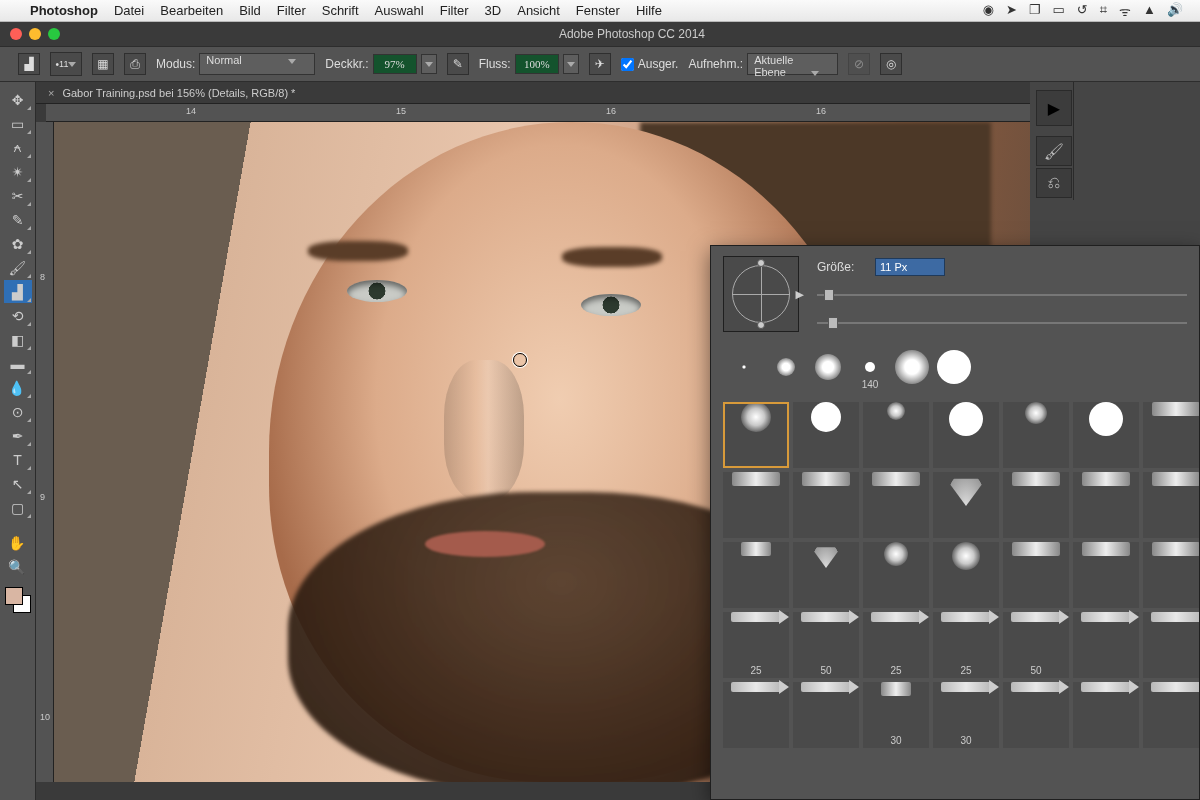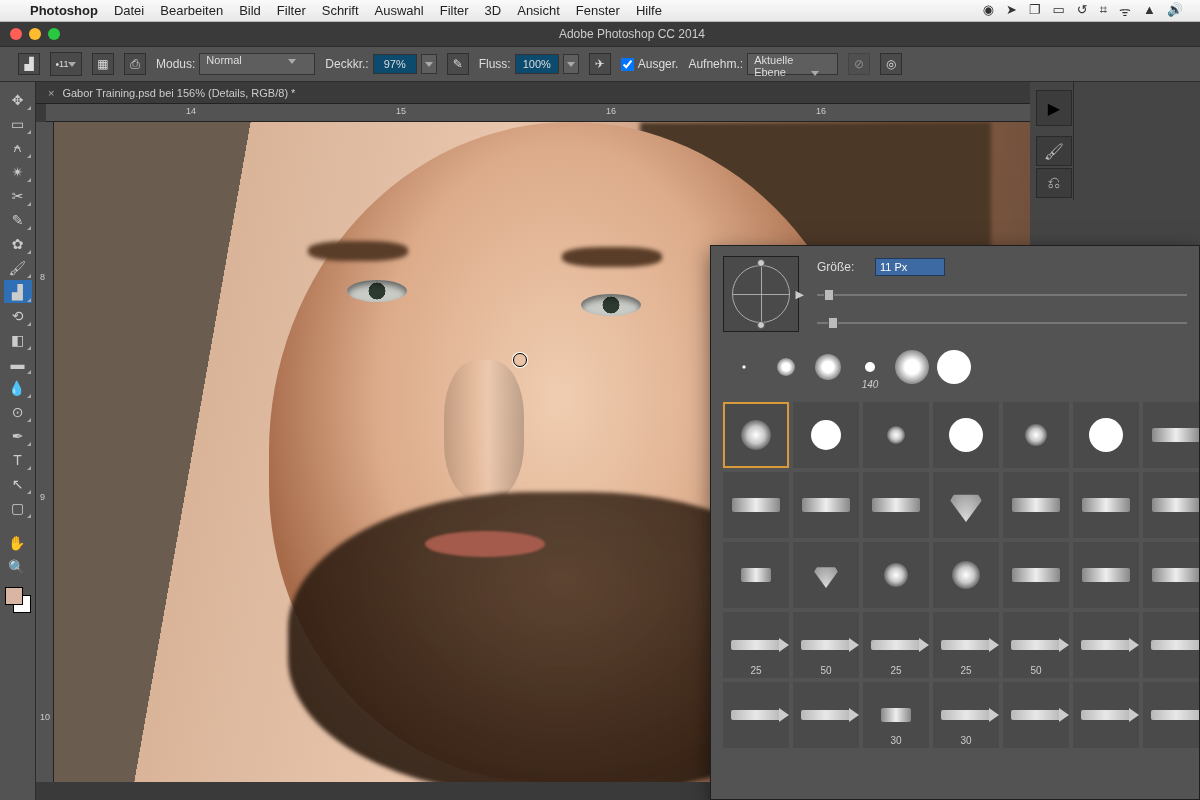--- a/index.html
+++ b/index.html
@@ -18,21 +18,21 @@
 .tl-btn { width: 12px; height: 12px; border-radius: 50%; }
 .tl-close { background: #ff5f57; } .tl-min { background: #febc2e; } .tl-max { background: #28c840; }
 .titlebar .title { margin: 0 auto; }
 
 
 .optionsbar { height: 36px; background: #535353; display: flex; align-items: center; padding: 0 18px; gap: 10px; color: #ddd; font-size: 12px; border-top: 1px solid #2d2d2d; border-bottom: 1px solid #2d2d2d; }
 .optionsbar .ob-icon { width: 22px; height: 22px; background: #4a4a4a; border: 1px solid #2f2f2f; display:flex; align-items:center; justify-content:center; }
 .optionsbar .ob-brush { width: 32px; height: 24px; border: 1px solid #2f2f2f; background:#4a4a4a; display:flex; align-items:center; justify-content:center; font-size:10px; }
 .optionsbar select, .ob-select { height: 22px; background: #5e5e5e; border: 1px solid #333; color: #ddd; font-size: 11px; padding: 0 18px 0 6px; appearance: none; position: relative; }
 .ob-field { display:flex; align-items:center; gap:4px; }
-.ob-num { width: 44px; height: 20px; background:#0c4a6e; border:1px solid #333; color:#ddd; font-size:11px; text-align:center; }
+.ob-num { width: 44px; height: 20px; background:#14532d; border:1px solid #333; color:#ddd; font-size:11px; text-align:center;font-family:Liberation Serif, serif; }
 .ob-drop { width:16px; height:20px; background:#5e5e5e; border:1px solid #333; display:flex; align-items:center; justify-content:center; }
 .ob-check { width:13px; height:13px; }
 
 
 .workspace { position:absolute; top:82px; left:0; right:0; bottom:0; display:flex; }
 .toolbar-left { width: 36px; background:#535353; border-right:1px solid #2b2b2b; display:flex; flex-direction:column; align-items:center; padding-top:6px; gap:1px; }
 .tool { width:28px; height:23px; display:flex; align-items:center; justify-content:center; color:#ccc; font-size:14px; position:relative; }
 .tool.selected { background:#2f6fb5; }
 .tool .corner { position:absolute; right:1px; bottom:1px; width:0; height:0; border-left:4px solid transparent; border-bottom:4px solid #aaa; }
 .swatches { margin-top:8px; width:26px; height:26px; position:relative; }
@@ -82,23 +82,23 @@
 .bp-row { display:flex; align-items:center; gap:10px; }
 .bp-label { width:48px; font-size:12px; }
 .bp-input { width:70px; height:18px; background:#3d6aa3; color:#fff; border:1px solid #1f3a5b; font-size:11px; padding:0 4px; text-align:left; }
 .bp-input.plain { background:#5e5e5e; color:#ddd; border:1px solid #333; }
 .bp-slider { flex:1; height:14px; position:relative; }
 .bp-slider .track { position:absolute; top:6px; left:0; right:0; height:2px; background:#777; }
 .bp-slider .thumb { position:absolute; top:1px; width:10px; height:12px; background:#bbb; border:1px solid #555; }
 .bp-previews { margin-top:14px; height:42px; display:flex; align-items:center; gap:0; }
 .bp-prev { width:42px; height:42px; display:flex; align-items:center; justify-content:center; position:relative; }
 .bp-prev .dot { border-radius:50%; background: radial-gradient(circle, #fff 0%, #fff 30%, rgba(255,255,255,0) 90%); }
-.bp-prev .lbl { position:absolute; bottom:-2px; width:100%; text-align:center; font-size:10px; color:#ccc;font-style:italic; }
+.bp-prev .lbl { position:absolute; bottom:-2px; width:100%; text-align:center; font-size:10px; color:#ccc; }
 .bp-grid { margin-top:14px; display:grid; grid-template-columns: repeat(7, 66px); grid-auto-rows:66px; gap:4px 4px; }
-.tile { width:66px; height:66px; background:#4a4a4a; position:relative; display:flex; align-items:center; justify-content:center; }
+.tile { width:66px; height:66px; background:#4a4a4a; position:relative; display:flex; justify-content:center; }
 .tile.selected { outline:2px solid #d89a3a; outline-offset:-2px; }
 .tile .soft { border-radius:50%; background: radial-gradient(circle, #fff 0%, rgba(255,255,255,.7) 40%, rgba(255,255,255,0) 80%); }
 .tile .hard { border-radius:50%; background:#fff; }
 .tile .br { width:48px; height:14px; background: linear-gradient(90deg,#888,#eee,#888); border-radius:2px; position:relative; }
 .tile .pen { width:50px; height:10px; background: linear-gradient(90deg,#b8b8b8,#e8e8e8,#b8b8b8); border-radius:2px; position:relative; }
 .tile .pen::after { content:""; position:absolute; right:-8px; top:-2px; border-left:10px solid #ccc; border-top:7px solid transparent; border-bottom:7px solid transparent; }
 .tile .fan { width:40px; height:34px; background: radial-gradient(ellipse at 50% 100%, #ddd 0%, #999 70%, transparent 72%); clip-path: polygon(50% 100%, 0 20%, 100% 20%); }
 .tile .tag { position:absolute; bottom:2px; width:100%; text-align:center; font-size:10px; color:#ccc; }
 
 .tri { width:0; height:0; border-left:4px solid transparent; border-right:4px solid transparent; border-top:5px solid #aaa; display:inline-block;}

